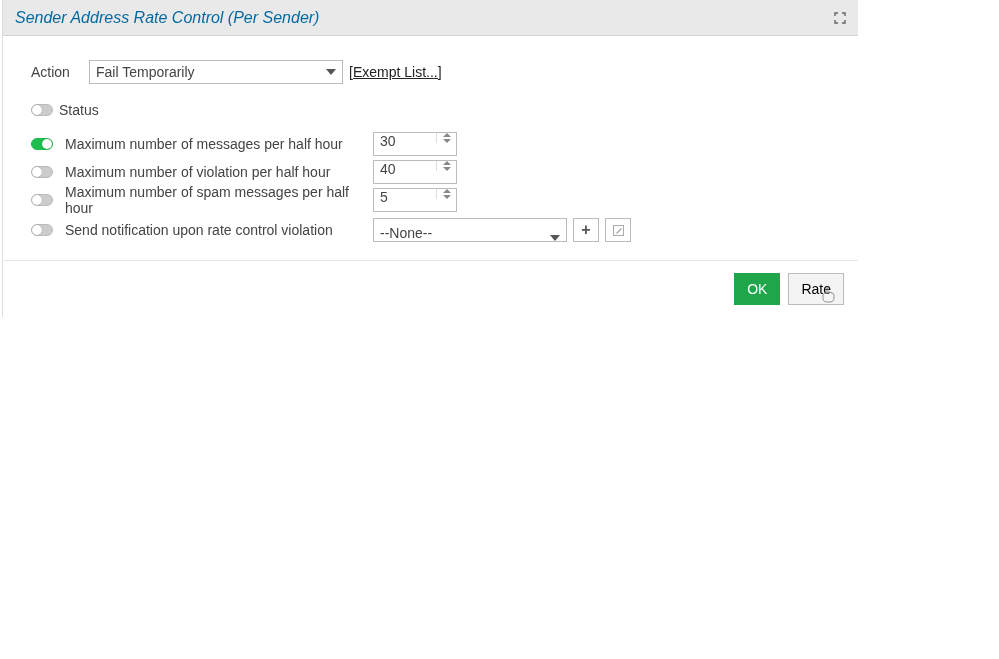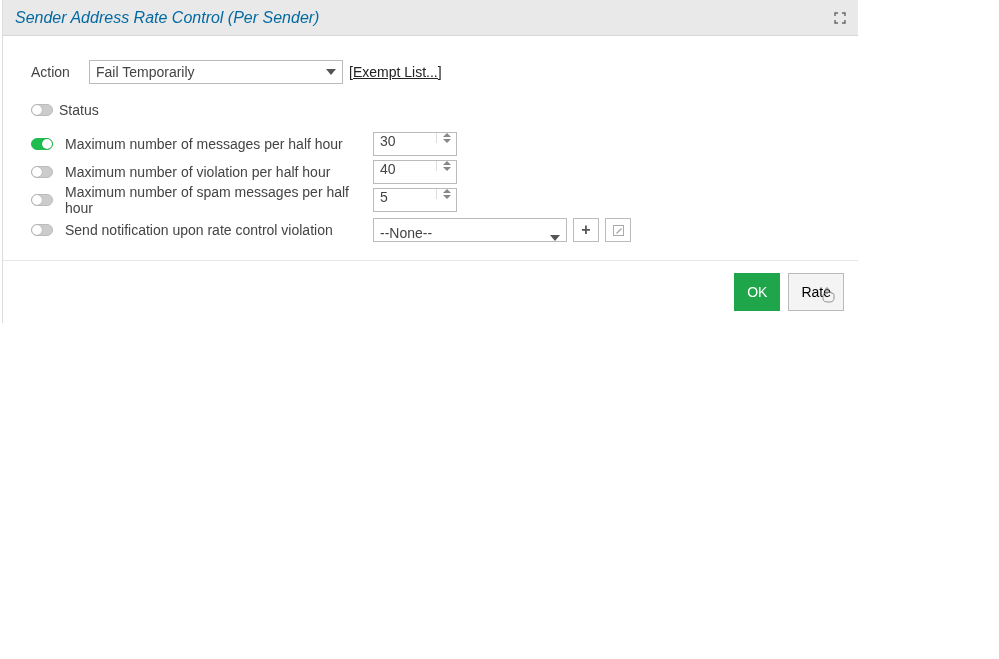--- a/index.html
+++ b/index.html
@@ -174,21 +174,21 @@
   .edit-ico svg { display:block; }
 
   .footer {
     border-top: 1px solid #e6e6e6;
     padding: 12px 14px;
     display: flex;
     justify-content: flex-end;
     gap: 8px;
   }
   .btn {
-    height: 38px;
+    height: 32px;
     padding: 0 12px;
     border: 1px solid #bbb;
     background: #f4f4f4;
     font-size: 14px;
     cursor: pointer;
     display: flex;
     align-items: center;
   }
   .btn.primary {
     background: #1fa64a;

